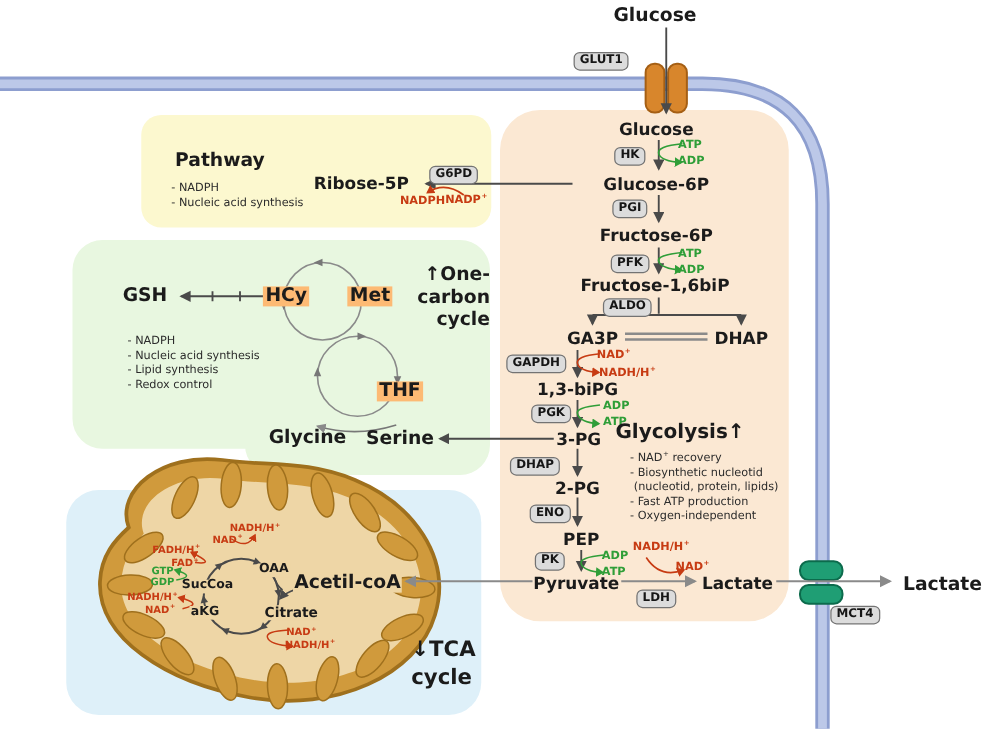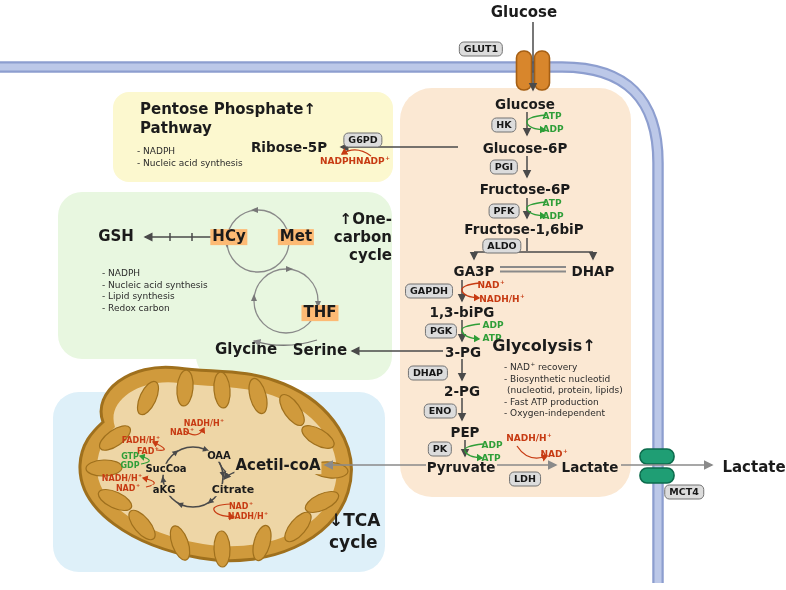--- a/index.html
+++ b/index.html
@@ -168,42 +168,41 @@
       <path d="M146,487 Q164,483 143,478" stroke="#c73b13" marker-end="url(#ar)"></path>
       <path d="M231,504 Q212,505 214,510 Q216,516 234,517" stroke="#c73b13" marker-end="url(#ar)"></path>
     </g>
   </svg>
 
   <div class="lbl f15 c" style="left:524px;top:13px">Glucose</div>
   <div class="badge" style="left:481px;top:49px">GLUT1</div>
   <div class="badge" style="left:684px;top:492px">MCT4</div>
   <div class="lbl f15 c" style="left:754px;top:468px">Lactate</div>
 
-  <div class="lbl f15" style="left:140px;top:102px">Pentose Phosphate↑</div>
   <div class="lbl f15" style="left:140px;top:121px">Pathway</div>
   <div class="note" style="left:137px;top:146px">
     <div>- NADPH</div>
     <div>- Nucleic acid synthesis</div>
   </div>
   <div class="lbl f14 c" style="left:289px;top:147px">Ribose-5P</div>
   <div class="badge" style="left:363px;top:140px">G6PD</div>
   <div class="lbl cof red c" style="left:338px;top:162px">NADPH</div>
   <div class="lbl cof red c" style="left:373px;top:161px"><span>NADP</span><span class="sup">+</span></div>
 
   <div class="lbl f15 c" style="left:116px;top:237px">GSH</div>
   <div class="lbl f15 c bgreen" style="left:229px;top:237px">HCy</div>
   <div class="lbl f15 c bgreen" style="left:296px;top:237px">Met</div>
   <div class="lbl f15 r" style="left:392px;top:212px">↑One-</div>
   <div class="lbl f15 r" style="left:392px;top:230px">carbon</div>
   <div class="lbl f15 r" style="left:392px;top:248px">cycle</div>
   <div class="note" style="left:102px;top:268px">
     <div>- NADPH</div>
     <div>- Nucleic acid synthesis</div>
     <div>- Lipid synthesis</div>
-    <div>- Redox carbon</div>
+    <div>- Redox control</div>
   </div>
   <div class="lbl f15 c bgreen" style="left:320px;top:313px">THF</div>
   <div class="lbl f15 c" style="left:246px;top:350px">Glycine</div>
   <div class="lbl f15 c" style="left:320px;top:351px">Serine</div>
 
   <div class="lbl f14 c" style="left:525px;top:104px">Glucose</div>
   <div class="badge" style="left:504px;top:125px">HK</div>
   <div class="lbl cof green c" style="left:552px;top:117px">ATP</div>
   <div class="lbl cof green c" style="left:553px;top:130px">ADP</div>
   <div class="lbl f14 c" style="left:525px;top:148px">Glucose-6P</div>

